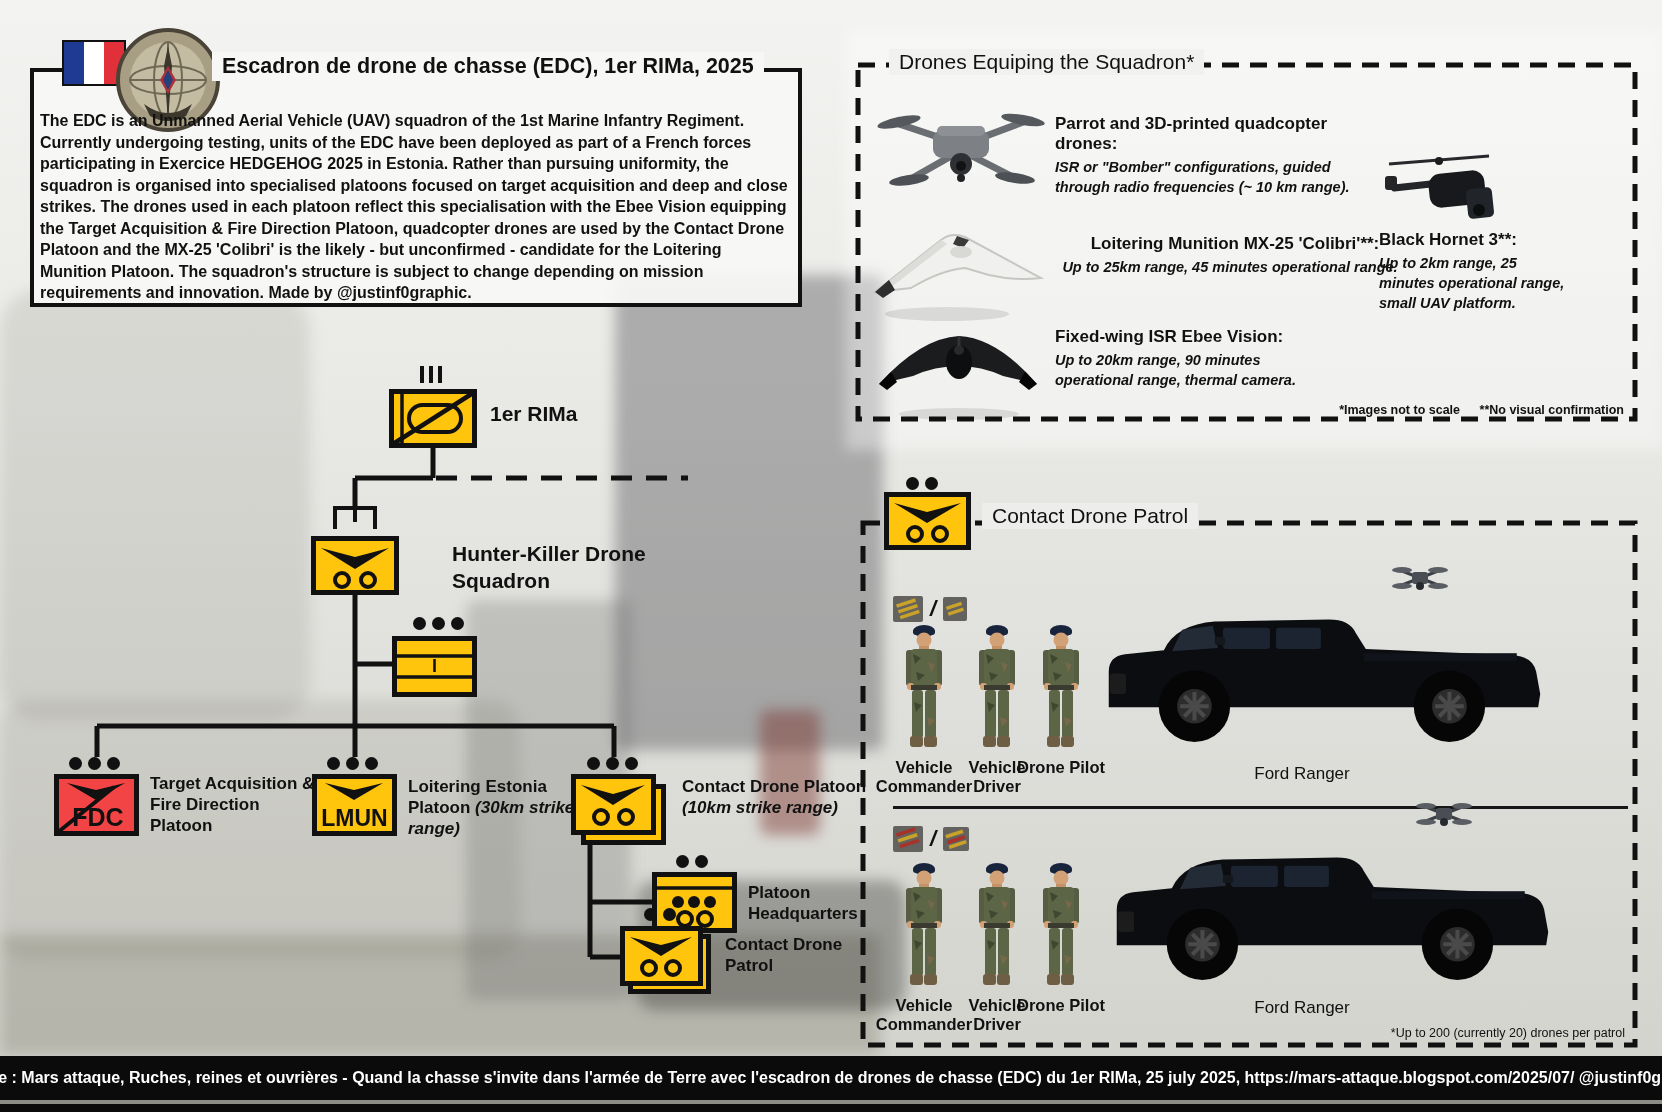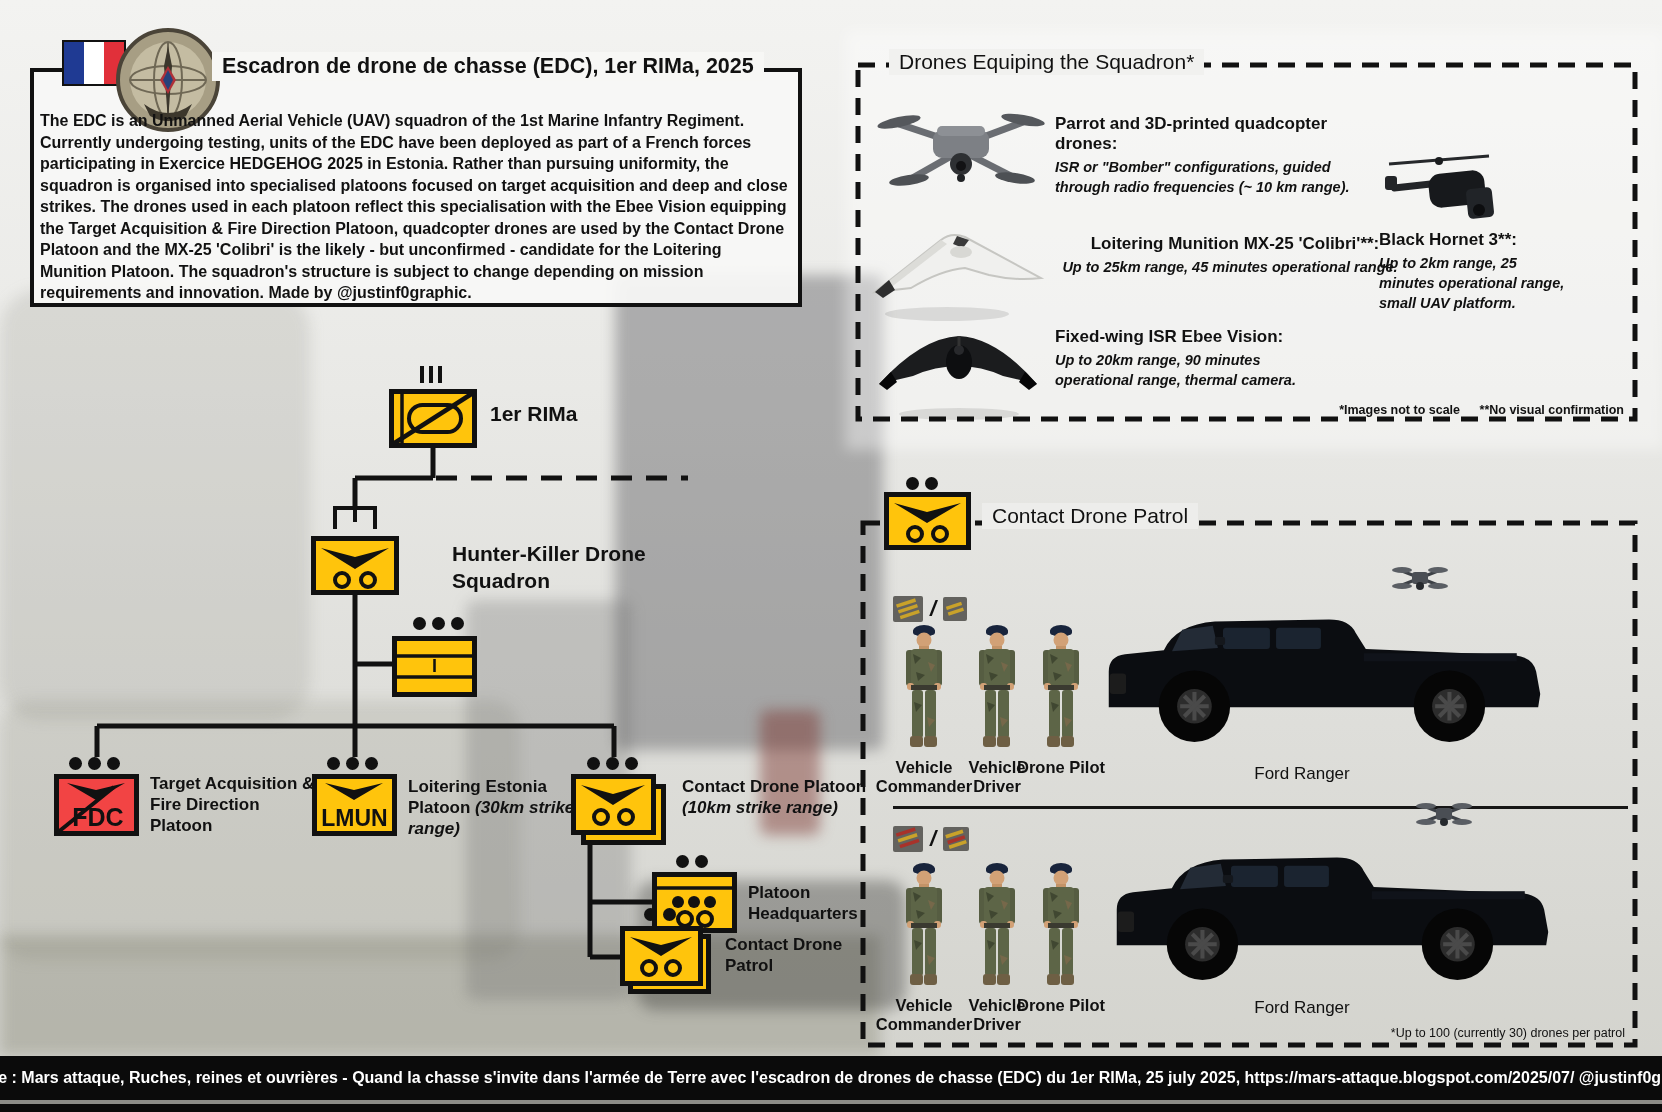--- a/index.html
+++ b/index.html
@@ -435,21 +435,21 @@
   <div class="abs role" style="left:872px;top:996px;">Vehicle Commander</div>
   <div class="abs role" style="left:945px;top:996px;">Vehicle Driver</div>
   <div class="abs role" style="left:1009px;top:996px;">Drone Pilot</div>
   <svg class="abs" style="left:1108px;top:830px" width="450" height="153" viewBox="0 0 440 150">
       <use href="#truck-def"></use>
     </svg>
   <svg class="abs" style="left:1414px;top:792px" width="60" height="44" viewBox="0 0 60 44">
       <use href="#minidrone-def"></use>
     </svg>
   <div class="abs veh-label" style="left:1222px;top:998px;">Ford Ranger</div>
-  <div class="abs patrol-fn" style="left:1250px;top:1026px;width:375px;">*Up to 100 (currently 30) drones per patrol</div>
+  <div class="abs patrol-fn" style="left:1250px;top:1026px;width:375px;">*Up to 200 (currently 20) drones per patrol</div>
 
   <div class="abs src-bar">
     <span class="src-text">Source : Mars attaque, Ruches, reines et ouvrières - Quand la chasse s'invite dans l'armée de Terre avec l'escadron de drones de chasse (EDC) du 1er RIMa, 25 july 2025, https://mars-attaque.blogspot.com/2025/07/ @justinf0graphic</span>
   </div>
   <div class="abs src-line"></div>
   <div class="abs src-bot"></div>
 
 </div>
 
 </body></html>

